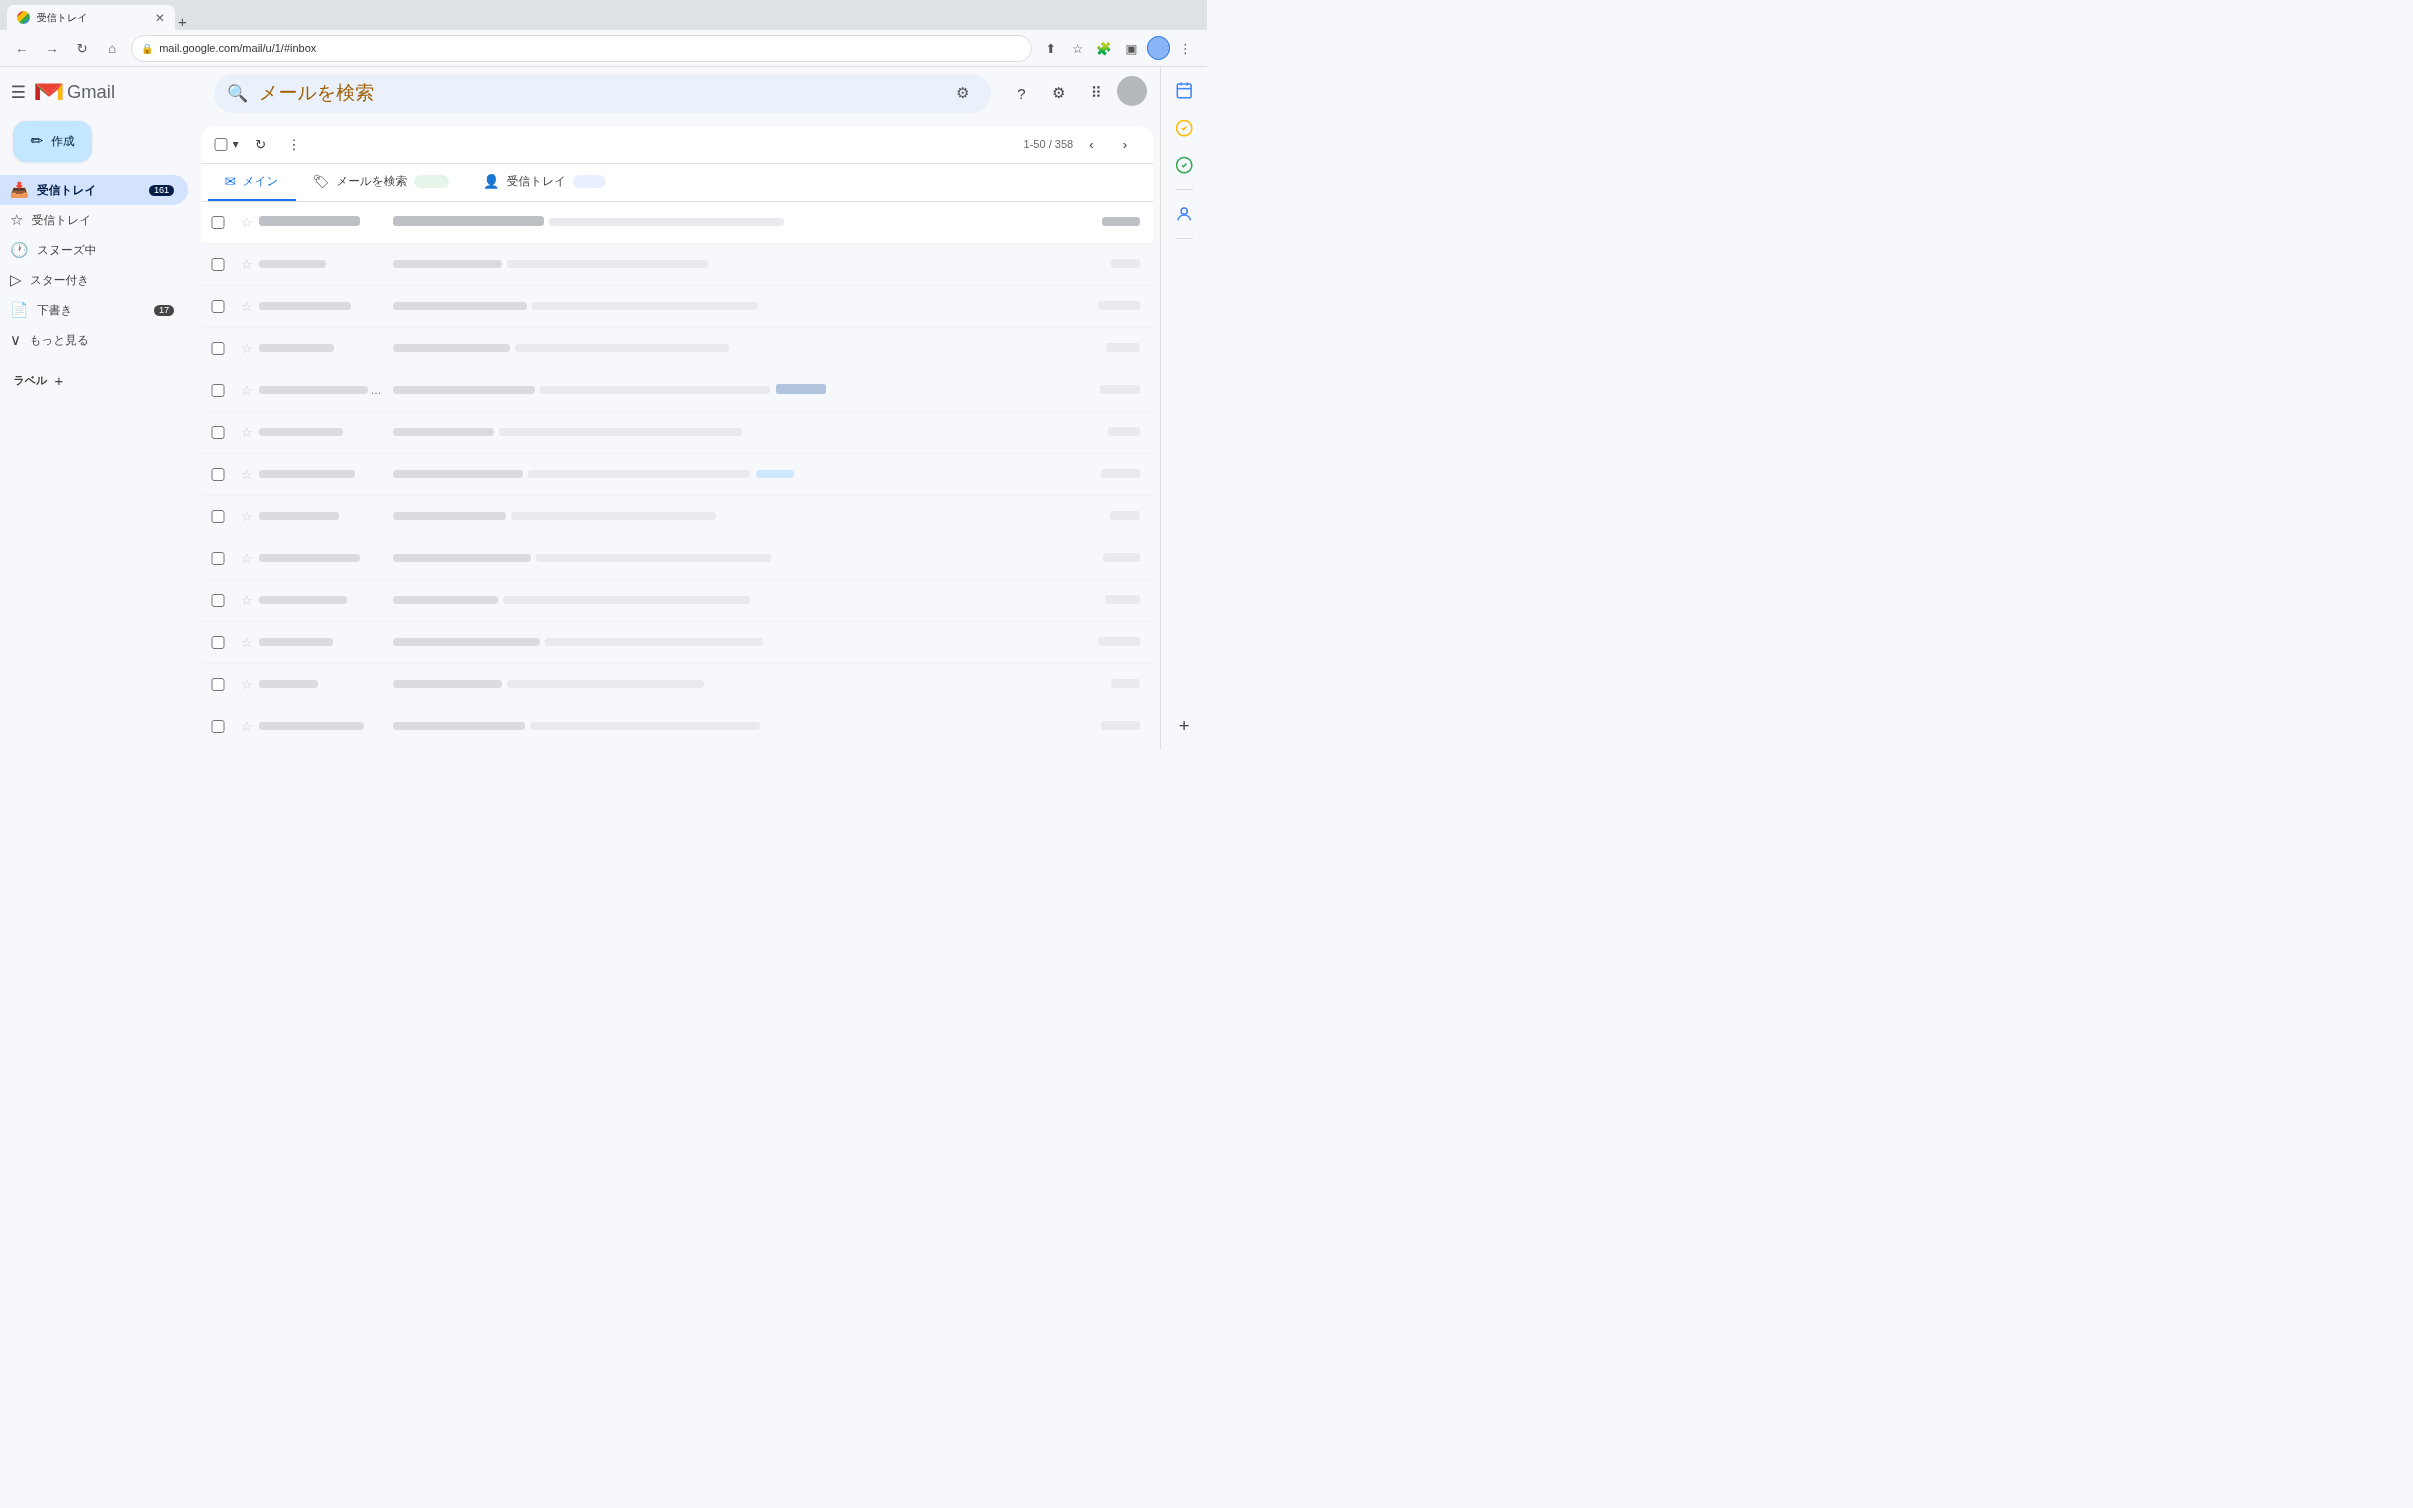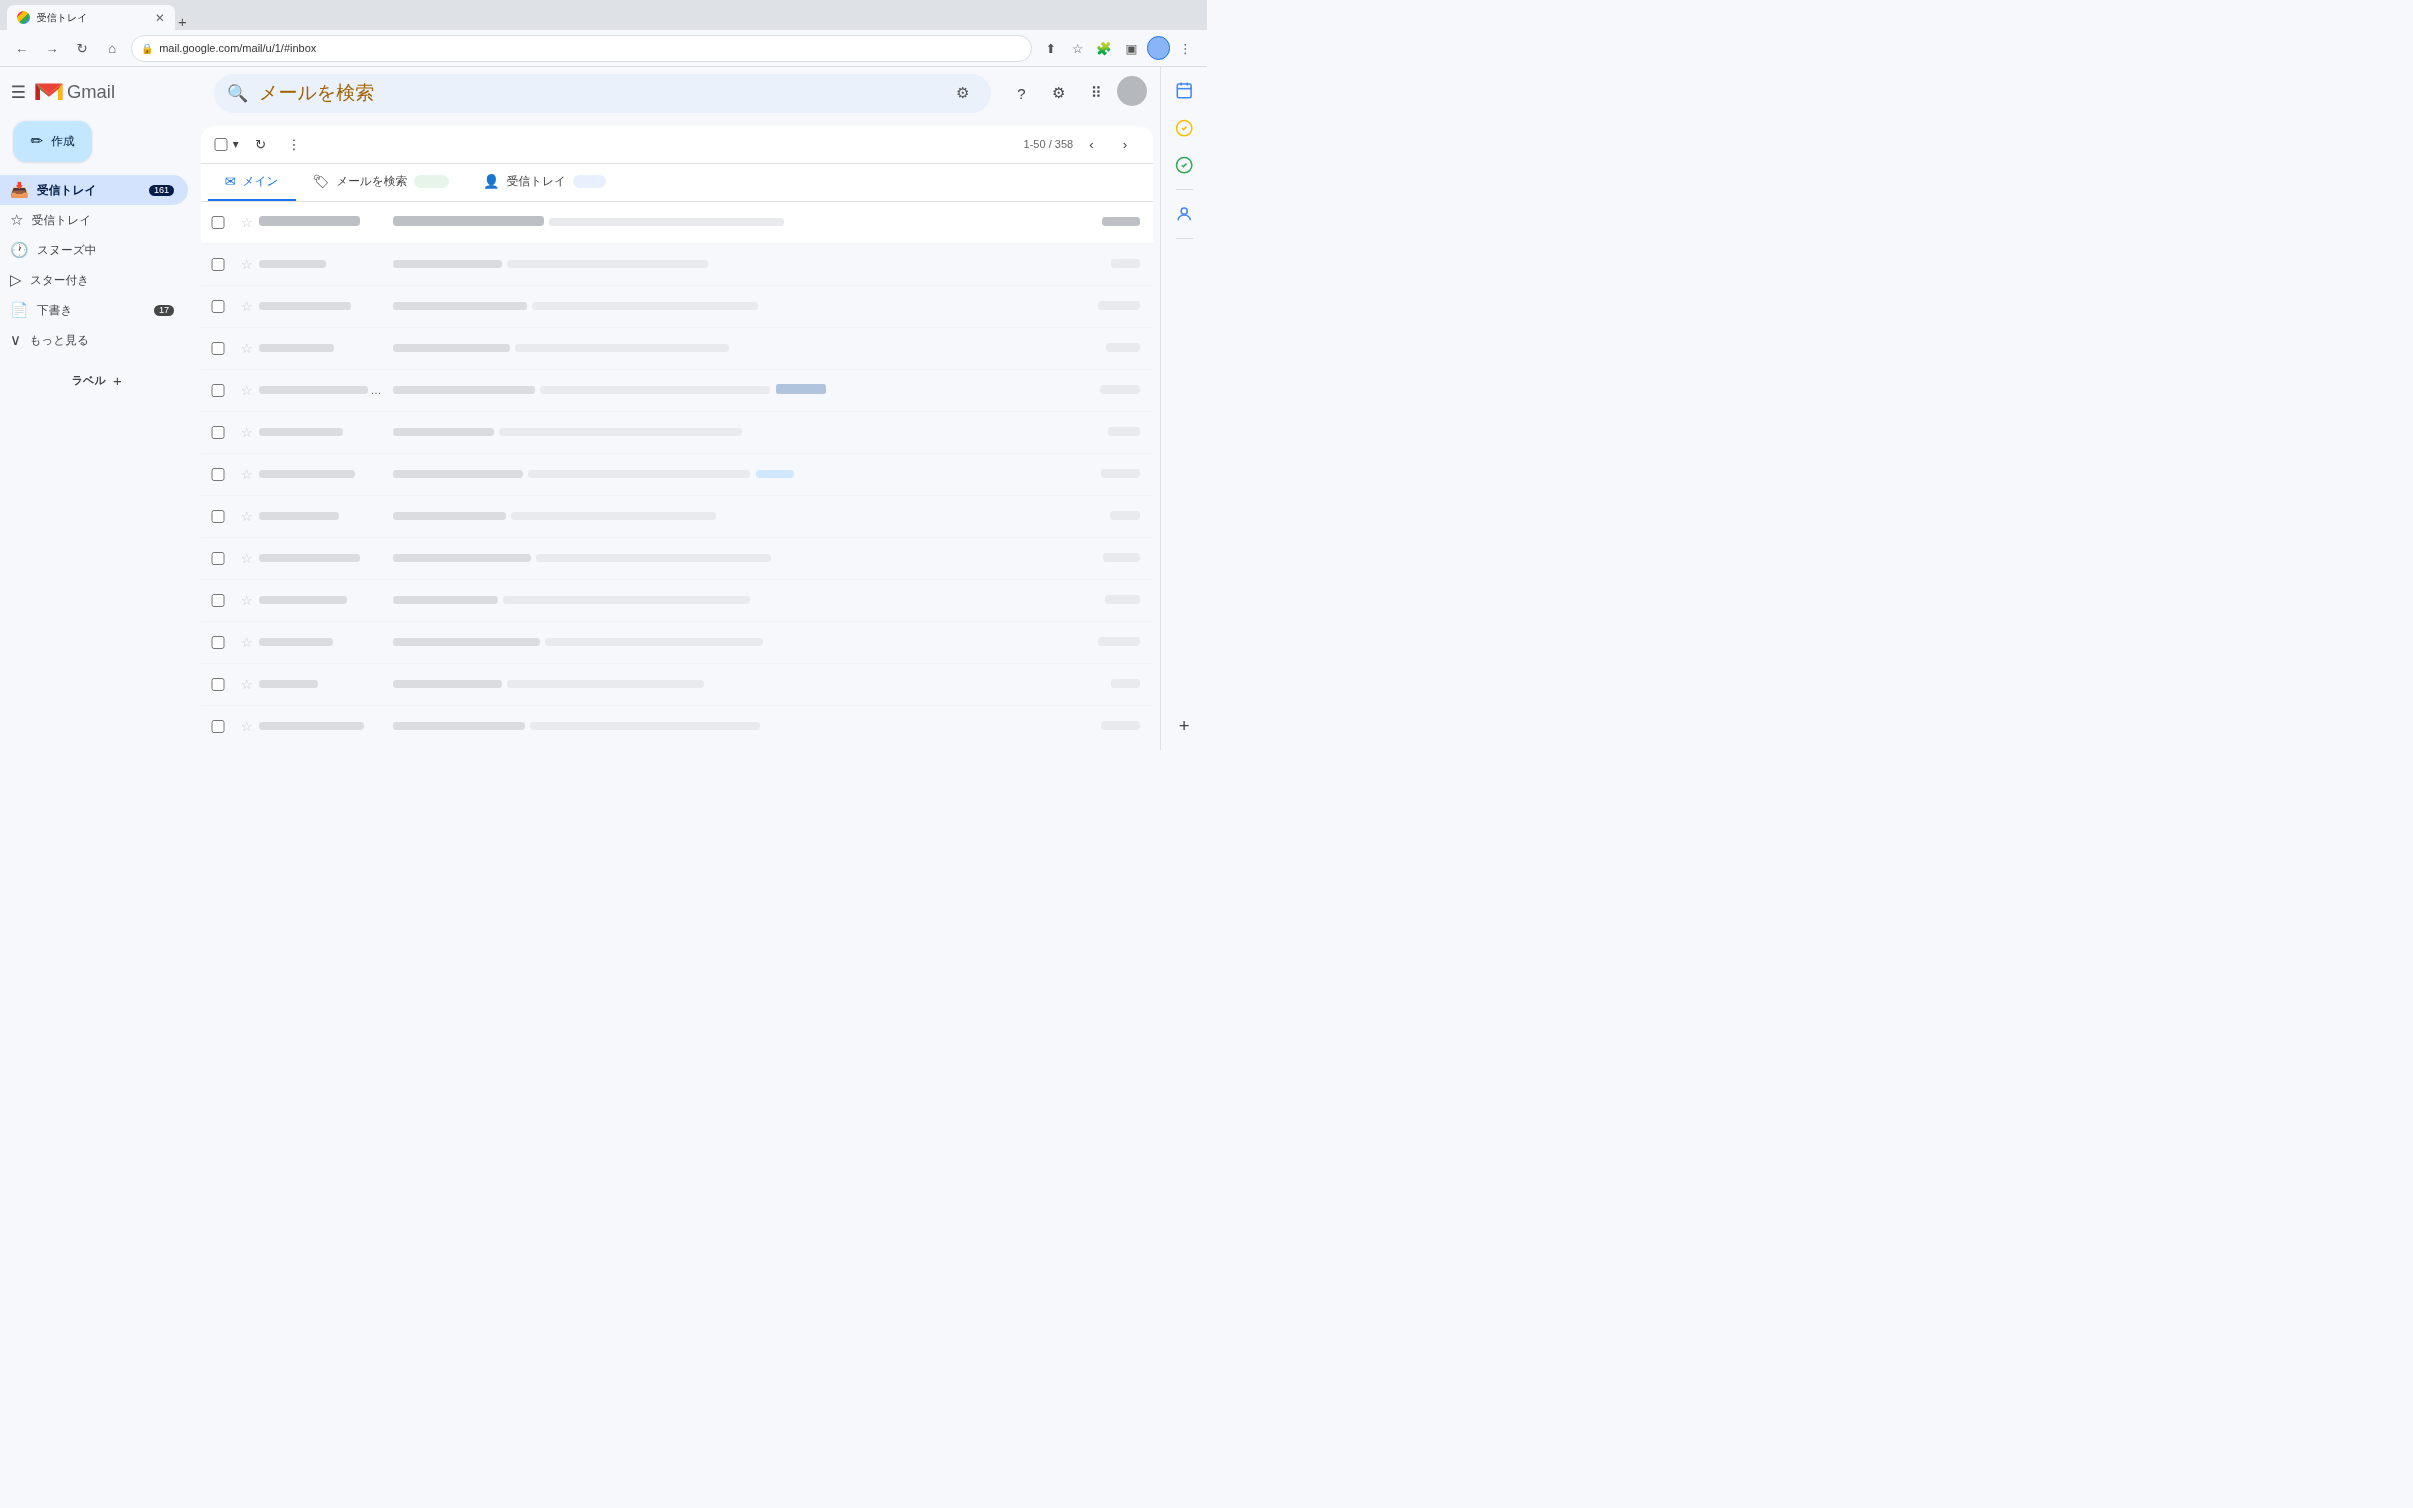--- a/index.html
+++ b/index.html
@@ -160,21 +160,21 @@
       font-size: 11px;
     }
 
     .sidebar-section-label {
       padding: 13.4px 13.4px 3.4px 13.4px;
       font-size: 11px;
       font-weight: 600;
       color: #444;
       display: flex;
       align-items: center;
-      justify-content: center;
+      justify-content: flex-start;
     }
     .add-label-btn {
       background: none; border: none;
       cursor: pointer; color: #444;
       font-size: 15px; width: 23.5px; height: 23.5px;
       border-radius: 50%;
       display: flex; align-items: center; justify-content: center;
     }
 
     

